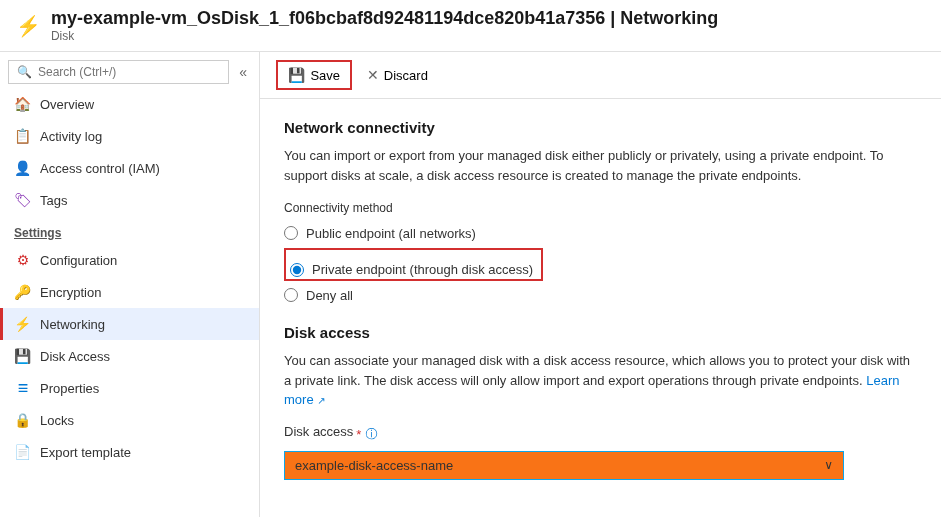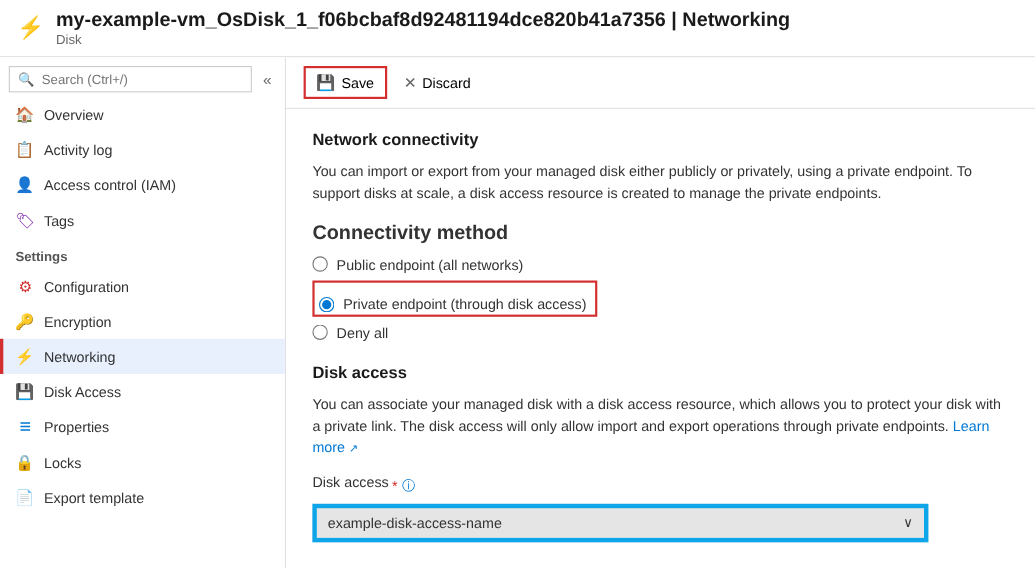--- a/index.html
+++ b/index.html
@@ -18,50 +18,50 @@
     .sidebar { width: 260px; border-right: 1px solid #e0e0e0; background: #fff; display: flex; flex-direction: column; overflow-y: auto; flex-shrink: 0; }
     .search-box { margin: 8px; display: flex; align-items: center; border: 1px solid #ccc; padding: 4px 8px; background: #fff; }
     .search-box input { border: none; outline: none; font-size: 12px; width: 100%; color: #333; }
     .search-icon { color: #666; margin-right: 6px; font-size: 12px; }
     .collapse-btn { margin-left: auto; color: #666; cursor: pointer; font-size: 14px; padding: 0 4px; }
 
     .nav-item { display: flex; align-items: center; padding: 7px 14px; cursor: pointer; color: #333; font-size: 13px; }
     .nav-item.active { background: #e8f0fe; border-left: 3px solid #0078d4; padding-left: 11px; }
     .nav-item.active-border { border-left: 3px solid #d32f2f; padding-left: 11px; }
     .nav-icon { width: 18px; height: 18px; margin-right: 8px; display: flex; align-items: center; justify-content: center; flex-shrink: 0; font-size: 14px; }
-    .section-label { padding: 10px 14px 4px; font-size: 12px; font-weight: 600; color: #555; text-transform: none; }
+    .section-label { padding: 10px 14px 4px; font-size: 12px; font-weight: 600; color: #555; text-transform: none; text-decoration: underline; }
 
     
     .main { flex: 1; overflow-y: auto; padding: 0; }
 
     
     .toolbar { display: flex; align-items: center; padding: 8px 16px; border-bottom: 1px solid #e0e0e0; gap: 4px; }
     .toolbar-btn { display: flex; align-items: center; gap: 5px; padding: 5px 10px; border: 1px solid transparent; cursor: pointer; font-size: 13px; background: transparent; }
     .toolbar-btn.save-btn { border: 2px solid #d32f2f; }
 
     
     .content { padding: 20px 24px; }
     .section-title { font-size: 15px; font-weight: 700; margin-bottom: 10px; color: #1a1a1a; }
     .description { font-size: 13px; color: #333; line-height: 1.5; margin-bottom: 16px; max-width: 700px; }
 
-    .connectivity-label { font-size: 18px; font-weight: 700; margin-bottom: 8px; }
+    .connectivity-label { font-size: 12px; font-weight: 400; margin-bottom: 8px; }
     .radio-group { display: flex; flex-direction: column; gap: 4px; margin-bottom: 12px; }
     .radio-item { display: flex; align-items: flex-start; gap: 8px; font-size: 13px; padding: 3px 0; }
     .radio-item input[type="radio"] { accent-color: #0078d4; width: 14px; height: 14px; }
 
     .disk-access-section { margin-top: 18px; }
     .disk-access-desc { font-size: 13px; color: #333; line-height: 1.5; margin-bottom: 14px; max-width: 700px; }
     .learn-more { color: #0078d4; text-decoration: none; }
     .learn-more-icon { font-size: 10px; }
 
     .field-label { font-size: 13px; font-weight: 500; margin-bottom: 6px; }
     .required { color: #d32f2f; }
     .info-icon { color: #0078d4; margin-left: 4px; cursor: pointer; }
 
-    .dropdown { display: flex; align-items: center; border: 4px solid #0ea5e9; padding: 6px 10px; background: #e5e5e5; cursor: pointer; max-width: 560px; justify-content: space-between; }
+    .dropdown { display: flex; align-items: center; border: 1px solid #0ea5e9; padding: 6px 10px; background: #f97316; cursor: pointer; max-width: 560px; justify-content: space-between; }
     .dropdown-text { font-size: 13px; color: #333; }
     .dropdown-arrow { color: #333; font-size: 12px; }
 
     
     .icon-blue { color: #0078d4; }
     .icon-yellow { color: #e6a817; }
     .icon-red { color: #d32f2f; }
     .icon-purple { color: #7719aa; }
   </style>
 </head>

